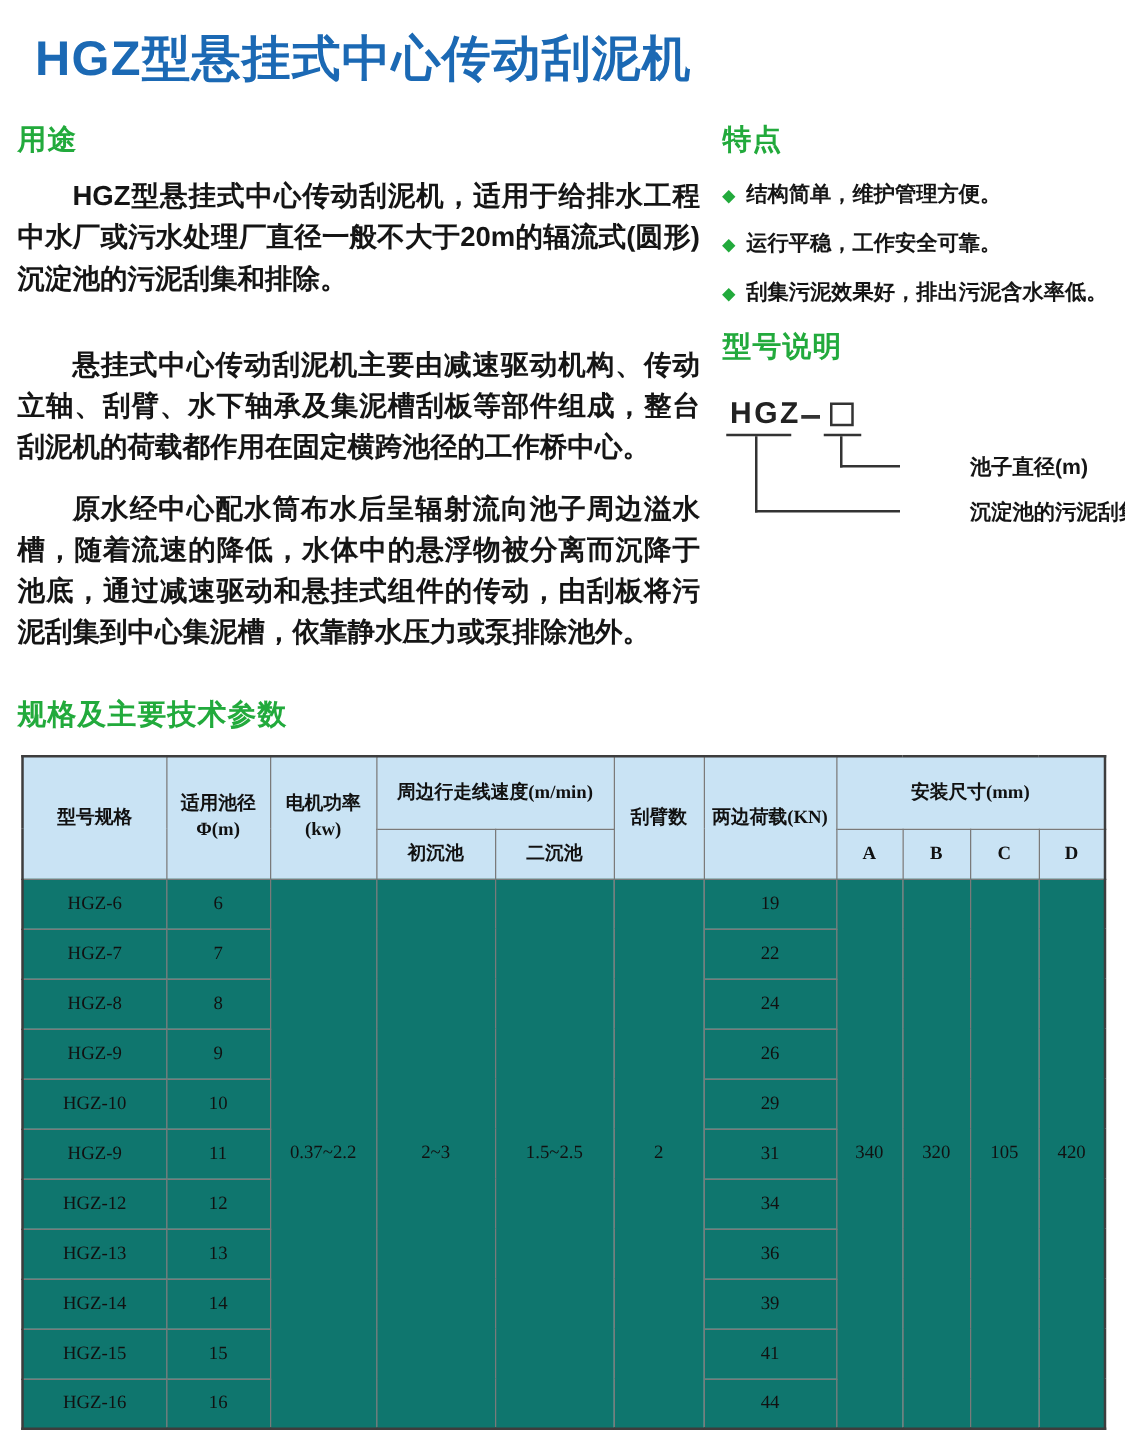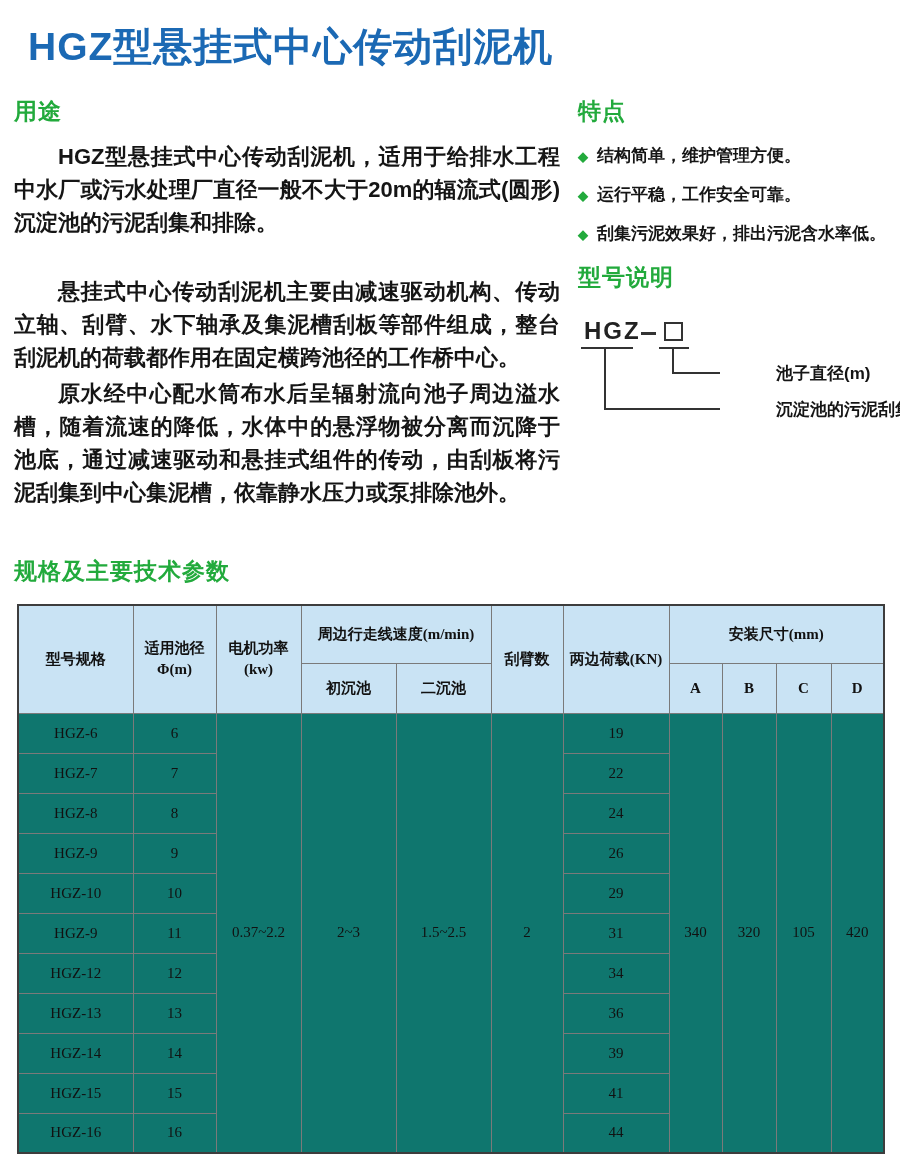--- a/index.html
+++ b/index.html
@@ -40,21 +40,21 @@
 
   .para {
     margin-top: 13px;
     font-size: 22px;
     line-height: 33px;
     font-weight: 600;
     text-align: justify;
     text-indent: 2em;
     color: #151515;
   }
-  .para + .para { margin-top: 3px; }
+  .para + .para { margin-top: 16px; }
 
   .feature-list { list-style: none; margin-top: 10px; }
   .feature-item {
     display: flex;
     align-items: baseline;
     gap: 9px;
     font-size: 17px;
     font-weight: 600;
     line-height: 38px;
     color: #151515;
@@ -107,21 +107,21 @@
   }
   table.spec th {
     background: #c9e3f4;
     font-size: 15px;
     font-weight: bold;
     color: #111111;
     white-space: pre-line;
     line-height: 21px;
   }
   th.hrow1 { height: 58px; }
-  th.hrow2 { height: 50px; }
+  th.hrow2 { height: 40px; }
   table.spec td {
     font-size: 15px;
     height: 40px;
     color: #111111;
     background: #0f766e;
   }
   td.alt { background: #e8f3fb; }
 </style>
 </head>
 <body>

